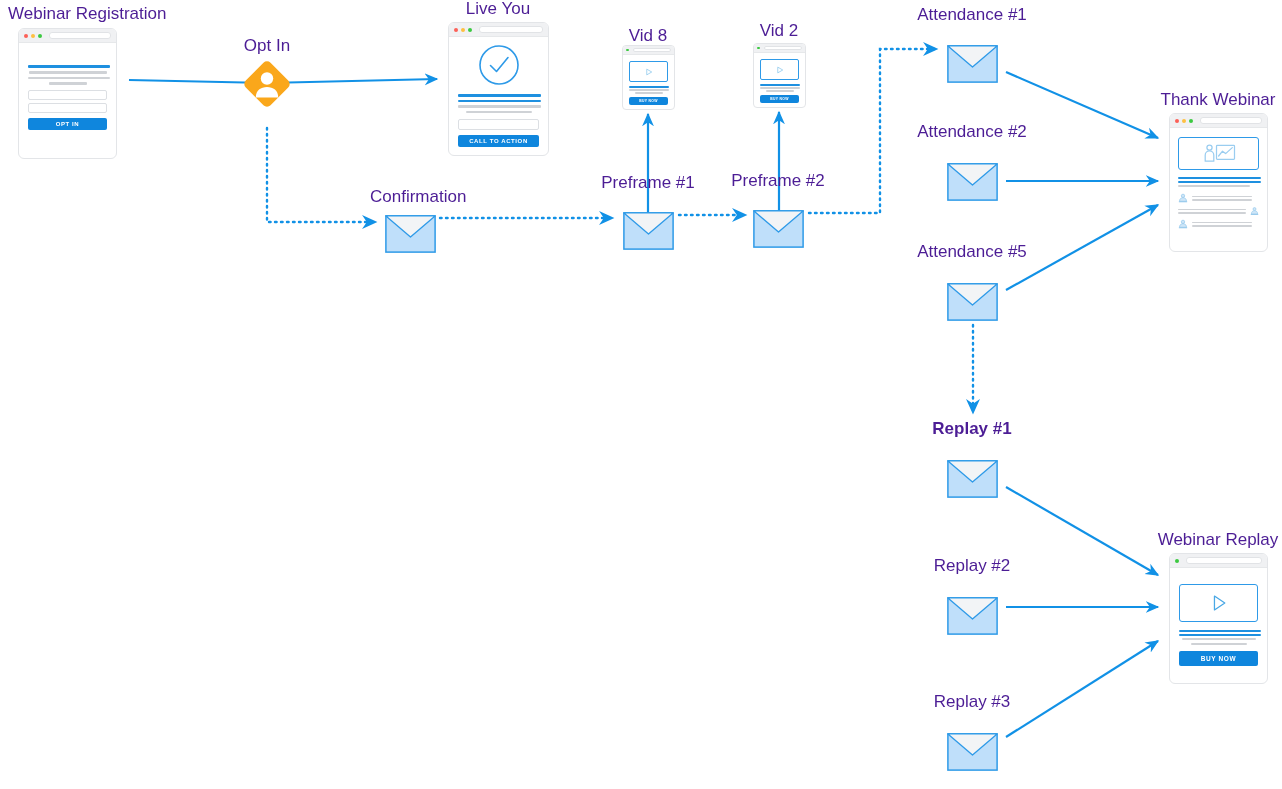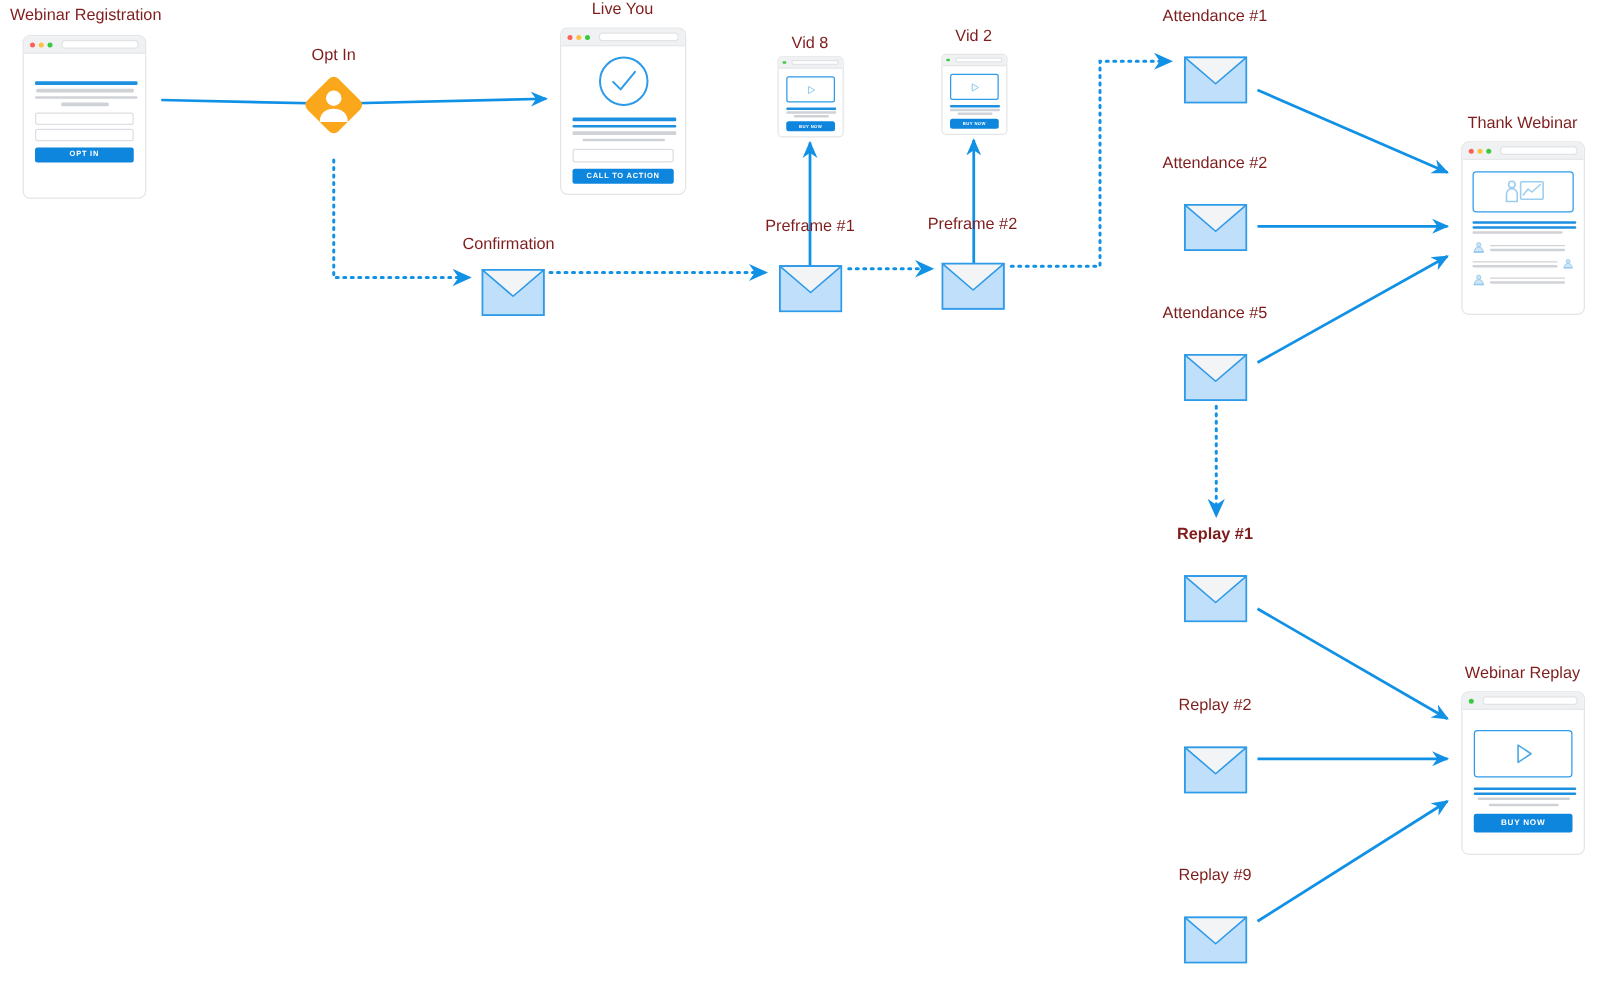--- a/index.html
+++ b/index.html
@@ -22,23 +22,23 @@
   #wires {
     position: absolute;
     left: 0;
     top: 0;
     width: 1282px;
     height: 789px;
     pointer-events: none;
   }
   .lbl {
     position: absolute;
-    font-size: 13px;
+    font-size: 17px;
     line-height: 1.1;
-    color: #7f1d1d;
+    color: #4c1d95;
     white-space: nowrap;
     font-family: "Liberation Sans", sans-serif;
   }
   .lbl.center {
     transform: translateX(-50%);
   }
 
   
   .page {
     position: absolute;
@@ -174,21 +174,21 @@
   <div class="lbl center" style="left:779px;top:22px;">Vid 2</div>
   <div class="lbl" style="left:370px;top:188px;">Confirmation</div>
   <div class="lbl center" style="left:648px;top:174px;">Preframe #1</div>
   <div class="lbl center" style="left:778px;top:172px;">Preframe #2</div>
   <div class="lbl center" style="left:972px;top:6px;">Attendance #1</div>
   <div class="lbl center" style="left:972px;top:123px;">Attendance #2</div>
   <div class="lbl center" style="left:972px;top:243px;">Attendance #5</div>
   <div class="lbl center" style="left:1218px;top:91px;">Thank Webinar</div>
   <div class="lbl center" style="left:972px;top:420px;font-weight:bold;">Replay #1</div>
   <div class="lbl center" style="left:972px;top:557px;">Replay #2</div>
-  <div class="lbl center" style="left:972px;top:693px;">Replay #9</div>
+  <div class="lbl center" style="left:972px;top:693px;">Replay #3</div>
   <div class="lbl center" style="left:1218px;top:531px;">Webinar Replay</div>
 
   <div class="page" style="left:18px; top:28px; width:99px; height:131px;">
     <div class="page-bar">
       <span class="dot r"></span>
       <span class="dot y"></span>
       <span class="dot g"></span>
       <span class="urlbar"></span>
     </div>
     <div class="page-body" style="padding-top:22px;">

